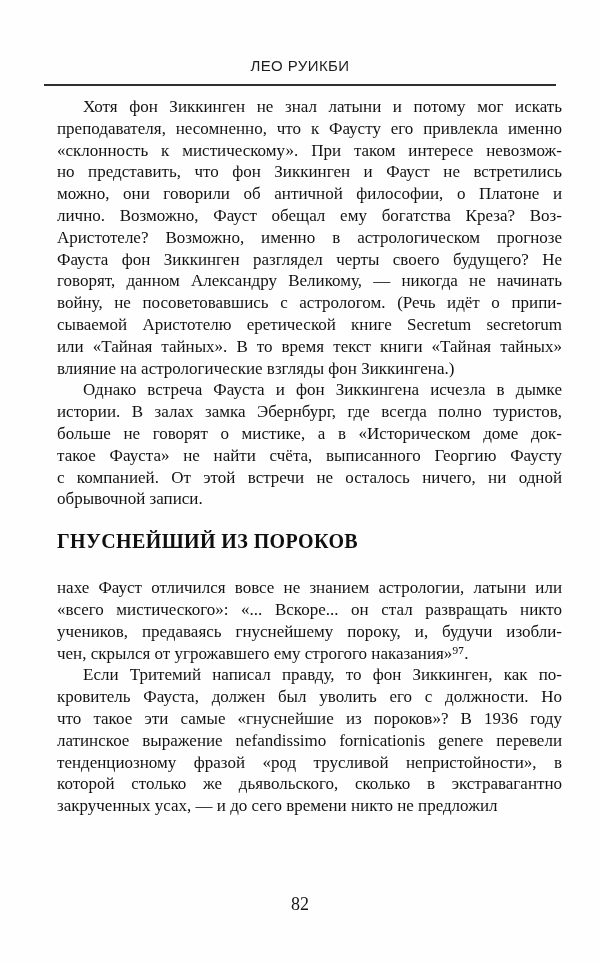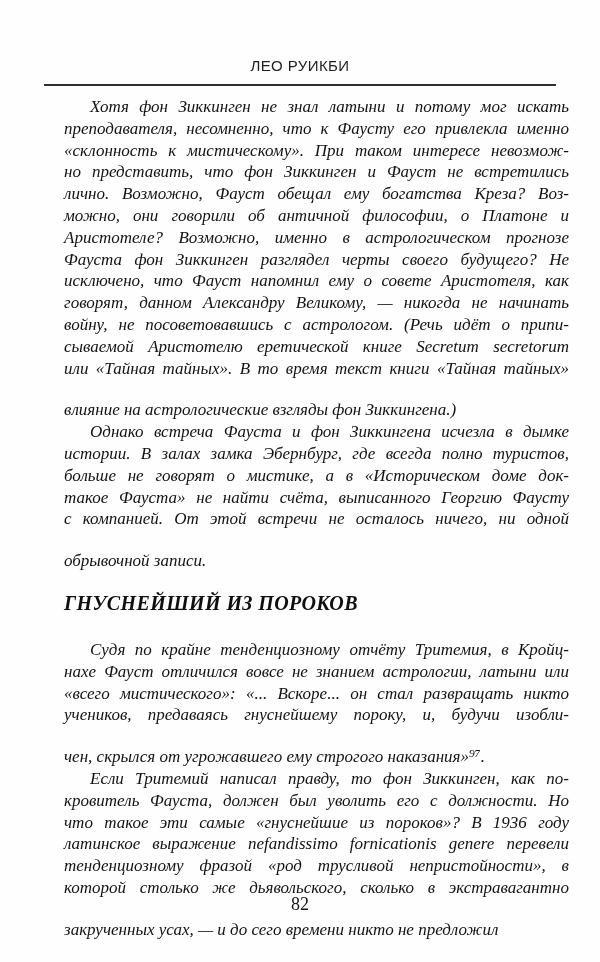--- a/index.html
+++ b/index.html
@@ -32,34 +32,33 @@
     position: absolute;
     top: 84px;
     left: 44px;
     width: 512px;
     height: 2px;
     background: #2f2f2f;
   }
   .text-column {
     position: absolute;
     top: 96px;
-    left: 64px;
+    left: 57px;
     width: 505px;
     font-size: 17px;
     line-height: 21.8px;
     color: #121212;
-    font-style: italic;
   }
   .paragraph { margin: 0; }
   .line {
     text-align: justify;
     text-align-last: justify;
     white-space: normal;
   }
-  .line.last { text-align-last: left; margin-top: 20px; }
+  .line.last { text-align-last: left; }
   .line.first { text-indent: 26px; }
   .section-heading {
     font-weight: 700;
     font-size: 20px;
     line-height: 26px;
     text-align: left;
     letter-spacing: 0.4px;
     margin: 18px 0 23px 0;
     color: #0f0f0f;
   }
@@ -79,42 +78,40 @@
 
 <div class="page">
   <div class="running-title">ЛЕО РУИКБИ</div>
   <div class="header-rule"></div>
   <div class="text-column">
       <div class="paragraph">
         <div class="line first">Хотя фон Зиккинген не знал латыни и потому мог искать</div>
         <div class="line">преподавателя, несомненно, что к Фаусту его привлекла именно</div>
         <div class="line">«склонность к мистическому». При таком интересе невозмож-</div>
         <div class="line">но представить, что фон Зиккинген и Фауст не встретились</div>
+        <div class="line">можно, они говорили об античной философии, о Платоне и</div>
         <div class="line">лично. Возможно, Фауст обещал ему богатства Креза? Воз-</div>
-        <div class="line">можно, они говорили об античной философии, о Платоне и</div>
         <div class="line">Аристотеле? Возможно, именно в астрологическом прогнозе</div>
         <div class="line">Фауста фон Зиккинген разглядел черты своего будущего? Не</div>
-        <div class="line">исключено, что Фауст напомнил ему о совете Аристотеля, как</div>
         <div class="line">говорят, данном Александру Великому, — никогда не начинать</div>
         <div class="line">войну, не посоветовавшись с астрологом. (Речь идёт о припи-</div>
         <div class="line">сываемой Аристотелю еретической книге Secretum secretorum</div>
         <div class="line">или «Тайная тайных». В то время текст книги «Тайная тайных»</div>
         <div class="line last">влияние на астрологические взгляды фон Зиккингена.)</div>
       </div>
       <div class="paragraph">
         <div class="line first">Однако встреча Фауста и фон Зиккингена исчезла в дымке</div>
         <div class="line">истории. В залах замка Эбернбург, где всегда полно туристов,</div>
         <div class="line">больше не говорят о мистике, а в «Историческом доме док-</div>
         <div class="line">такое Фауста» не найти счёта, выписанного Георгию Фаусту</div>
         <div class="line">с компанией. От этой встречи не осталось ничего, ни одной</div>
         <div class="line last">обрывочной записи.</div>
       </div>
       <div class="section-heading">ГНУСНЕЙШИЙ ИЗ ПОРОКОВ</div>
       <div class="paragraph">
-        <div class="line first">Судя по крайне тенденциозному отчёту Тритемия, в Кройц-</div>
         <div class="line">нахе Фауст отличился вовсе не знанием астрологии, латыни или</div>
         <div class="line">«всего мистического»: «... Вскоре... он стал развращать никто</div>
         <div class="line">учеников, предаваясь гнуснейшему пороку, и, будучи изобли-</div>
         <div class="line last">чен, скрылся от угрожавшего ему строгого наказания»⁹⁷.</div>
       </div>
       <div class="paragraph">
         <div class="line first">Если Тритемий написал правду, то фон Зиккинген, как по-</div>
         <div class="line">кровитель Фауста, должен был уволить его с должности. Но</div>
         <div class="line">что такое эти самые «гнуснейшие из пороков»? В 1936 году</div>
         <div class="line">латинское выражение nefandissimo fornicationis genere перевели</div>

